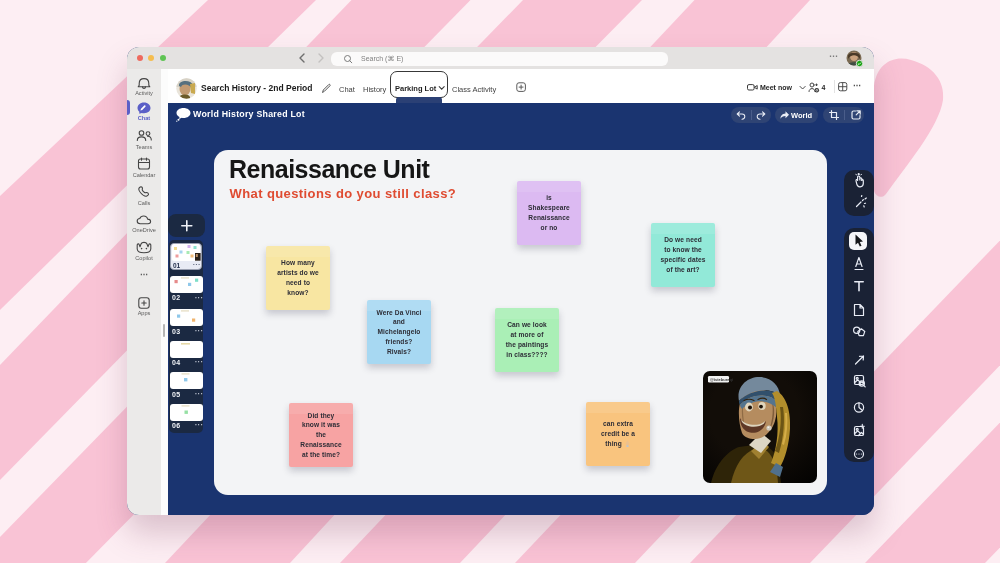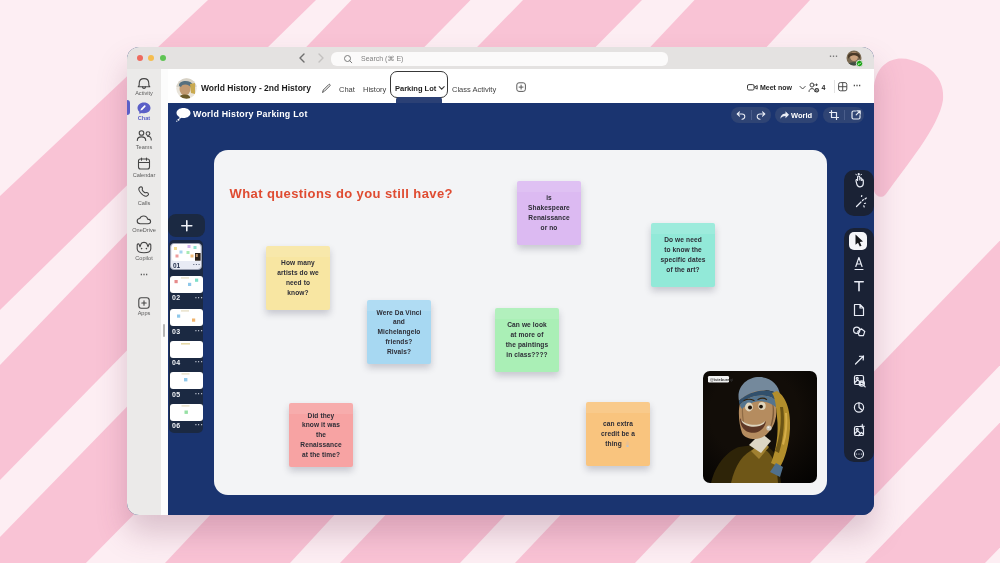--- a/index.html
+++ b/index.html
@@ -72,21 +72,21 @@
       </defs>
   <g clip-path="url(#av2)">
         <rect width="22" height="22" fill="#e9e4da"></rect>
         <rect x="0" y="0" width="22" height="9" fill="#d7d2c6"></rect>
         <ellipse cx="9" cy="11" rx="5.5" ry="6.5" fill="#c29a72"></ellipse>
         <path d="M3,8 C2,2 15,1 17,7 C18,10 16,12 15,10 C14,6 6,5 5,9 Z" fill="#56707f"></path>
         <path d="M14,6 L19,5 L19,16 L15,15 Z" fill="#c9a94e"></path>
         <path d="M2,22 C2,16 12,15 14,19 L14,22 Z" fill="#6b5a2a"></path>
       </g>
  </svg>
- <div class="abs" style="left:74px;top:36px;font-size:8.5px;font-weight:bold;color:#1b1b1b;letter-spacing:0px">World History - 2nd History</div>
+ <div class="abs" style="left:74px;top:36px;font-size:8.5px;font-weight:bold;color:#1b1b1b;letter-spacing:0px">Search History - 2nd Period</div>
  <svg class="abs" width="12" height="12" style="left:194px;top:36px">
       <path d="M1.5,9.5 L2.3,7 L7.8,1.5 C8.5,0.8 9.7,2 9,2.7 L3.5,8.2 Z" stroke="#585858" fill="none" stroke-width="1" stroke-linejoin="round"></path>
     </svg>
  <div class="tab" style="left:212px">Chat</div>
  <div class="tab" style="left:236px">History</div>
  <div class="abs" style="left:262.5px;top:24px;width:58px;height:26.5px;border:1.8px solid #383838;border-radius:7px"></div>
  <div class="abs" style="left:268px;top:37px;font-size:7.5px;font-weight:bold;color:#1f1f1f">Parking Lot</div>
  <svg class="abs" width="8" height="7" style="left:311px;top:38.2px">
       <path d="M1.2,1.6 L3.7,4.1 L6.2,1.6" stroke="#3d3d3d" fill="none" stroke-width="1.1" stroke-linecap="round"></path>
     </svg>
@@ -174,21 +174,21 @@
     </svg>
  <div class="sblab" style="left:0;top:262.5px">Apps</div>
 
  <div class="abs" style="left:41px;top:56px;width:706px;height:412px;background:#1a3470"></div>
 
  <svg class="abs" width="17" height="15" style="left:48px;top:60px">
       <path d="M8.5,1 C4.5,1 1.5,3.2 1.5,6 C1.5,7.8 2.7,9.2 4.5,10 L4,12 L6.8,10.8 C7.3,10.9 7.9,11 8.5,11 C12.5,11 15.5,8.8 15.5,6 C15.5,3.2 12.5,1 8.5,1 Z" fill="#fff"></path>
       <circle cx="3.5" cy="12.8" r="1" fill="#fff"></circle>
       <circle cx="1.8" cy="14.2" r="0.6" fill="#fff"></circle>
     </svg>
- <div class="abs" style="left:66px;top:61.5px;font-size:8.8px;font-weight:bold;color:#fff;letter-spacing:.25px">World History Parking Lot</div>
+ <div class="abs" style="left:66px;top:61.5px;font-size:8.8px;font-weight:bold;color:#fff;letter-spacing:.25px">World History Shared Lot</div>
  <div class="abs" style="left:603.5px;top:60px;width:40.5px;height:16px;border-radius:8px;background:#2f4474"></div>
  <div class="abs" style="left:623.5px;top:63px;width:1px;height:10px;background:#4a5d8a"></div>
  <svg class="abs" width="12" height="11" style="left:607.5px;top:62.5px">
       <path d="M4.5,1.8 L2.2,4 L4.5,6.2 M2.2,4 L7,4 C8.8,4 9.8,5.1 9.8,6.6 C9.8,8.1 8.8,9.2 7,9.2" class="wic" style="stroke-width:1.05"></path>
     </svg>
  <svg class="abs" width="12" height="11" style="left:628px;top:62.5px">
       <path d="M7.5,1.8 L9.8,4 L7.5,6.2 M9.8,4 L5,4 C3.2,4 2.2,5.1 2.2,6.6 C2.2,8.1 3.2,9.2 5,9.2" class="wic" style="stroke-width:1.05"></path>
     </svg>
  <div class="abs" style="left:647.5px;top:60px;width:43.5px;height:16px;border-radius:8px;background:#2f4474"></div>
  <svg class="abs" width="11" height="11" style="left:652px;top:62.5px">
@@ -199,21 +199,22 @@
  <div class="abs" style="left:716.5px;top:63px;width:1px;height:10px;background:#4a5d8a"></div>
  <svg class="abs" width="12" height="12" style="left:701px;top:62px">
       <path d="M3.5,1.5 L3.5,8.5 L10.5,8.5 M1.5,3.5 L8.5,3.5 L8.5,10.5" class="wic"></path>
     </svg>
  <svg class="abs" width="12" height="12" style="left:723px;top:62px">
       <path d="M5.5,2 L3.5,2 C2.4,2 2,2.4 2,3.5 L2,8.5 C2,9.6 2.4,10 3.5,10 L8.5,10 C9.6,10 10,9.6 10,8.5 L10,6.5" class="wic"></path>
       <path d="M6.8,1.8 L10.2,1.8 L10.2,5.2 M10,2 L6.2,5.8" class="wic"></path>
     </svg>
 
  <div class="abs" style="left:87.4px;top:102.7px;width:612.3px;height:345px;background:#f3f4f6;border-radius:14px"></div>
- <div class="abs" style="left:102.5px;top:138.5px;font-size:13px;font-weight:bold;color:#df4b31;letter-spacing:.4px">What questions do you still have?</div>
+ <div class="abs" style="left:102px;top:108px;font-size:25px;font-weight:bold;color:#161616;letter-spacing:-0.5px">Renaissance Unit</div>
+ <div class="abs" style="left:102.5px;top:138.5px;font-size:13px;font-weight:bold;color:#df4b31;letter-spacing:.4px">What questions do you still class?</div>
  <div class="note" style="left:390px;top:134px;background:#dcbaf2">
       <span>is<br>Shakespeare<br>Renaissance<br>or no</span>
     </div>
  <div class="note" style="left:524px;top:176px;background:#92e9d8">
       <span>Do we need<br>to know the<br>specific dates<br>of the art?</span>
     </div>
  <div class="note" style="left:139px;top:199px;background:#f8e6a2">
       <span>How many<br>artists do we<br>need to<br>know?</span>
     </div>
  <div class="note" style="left:240px;top:253px;background:#a7d8f2">

